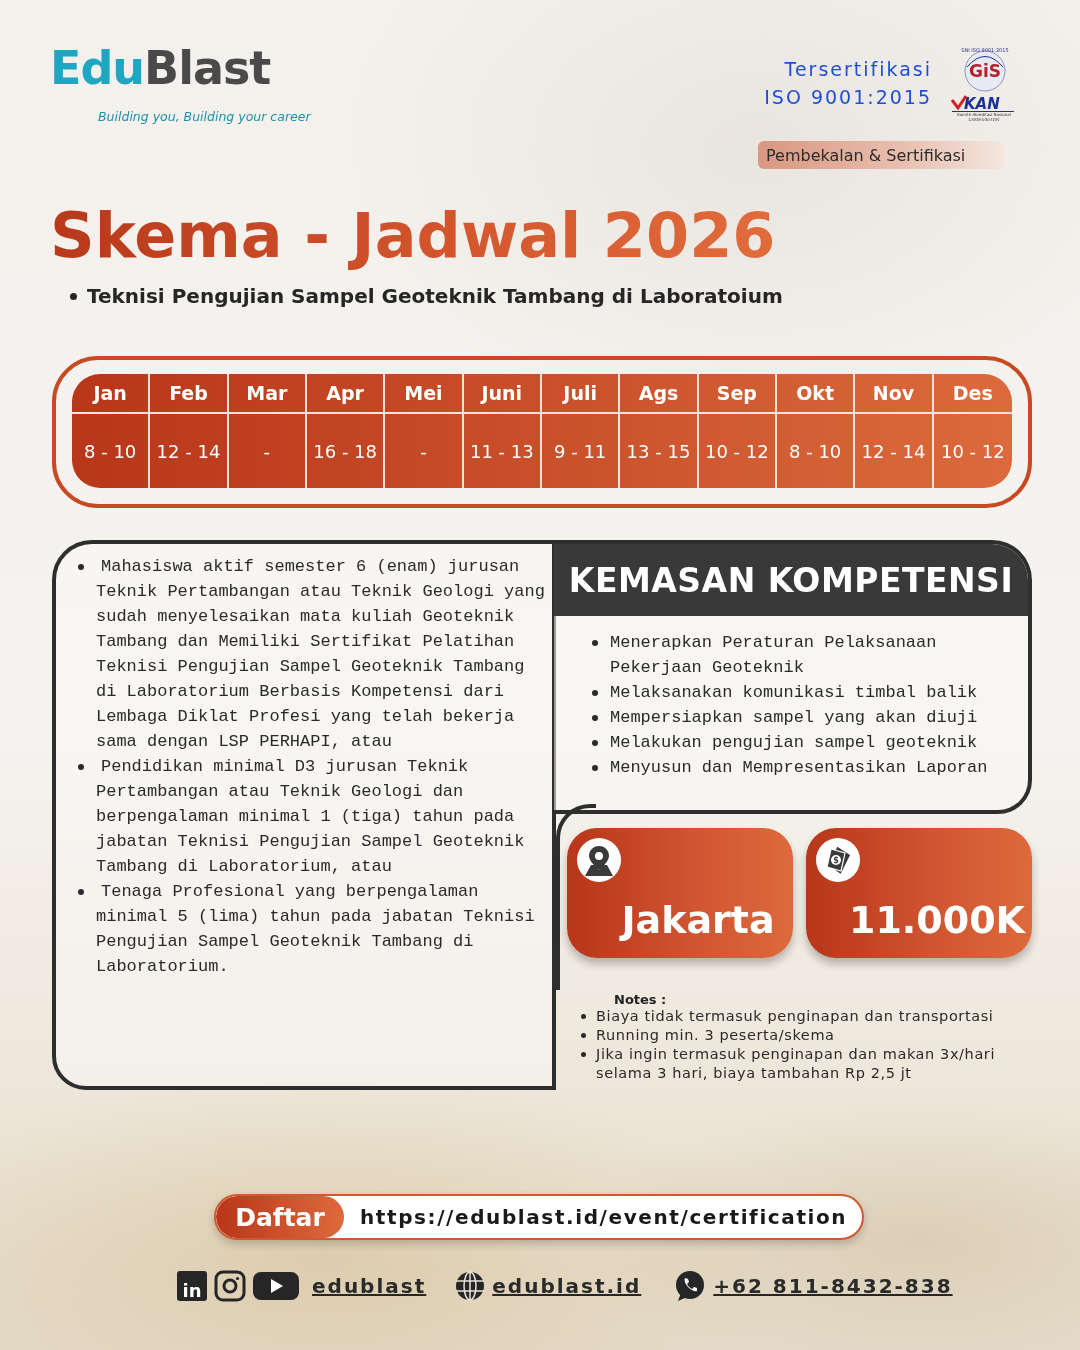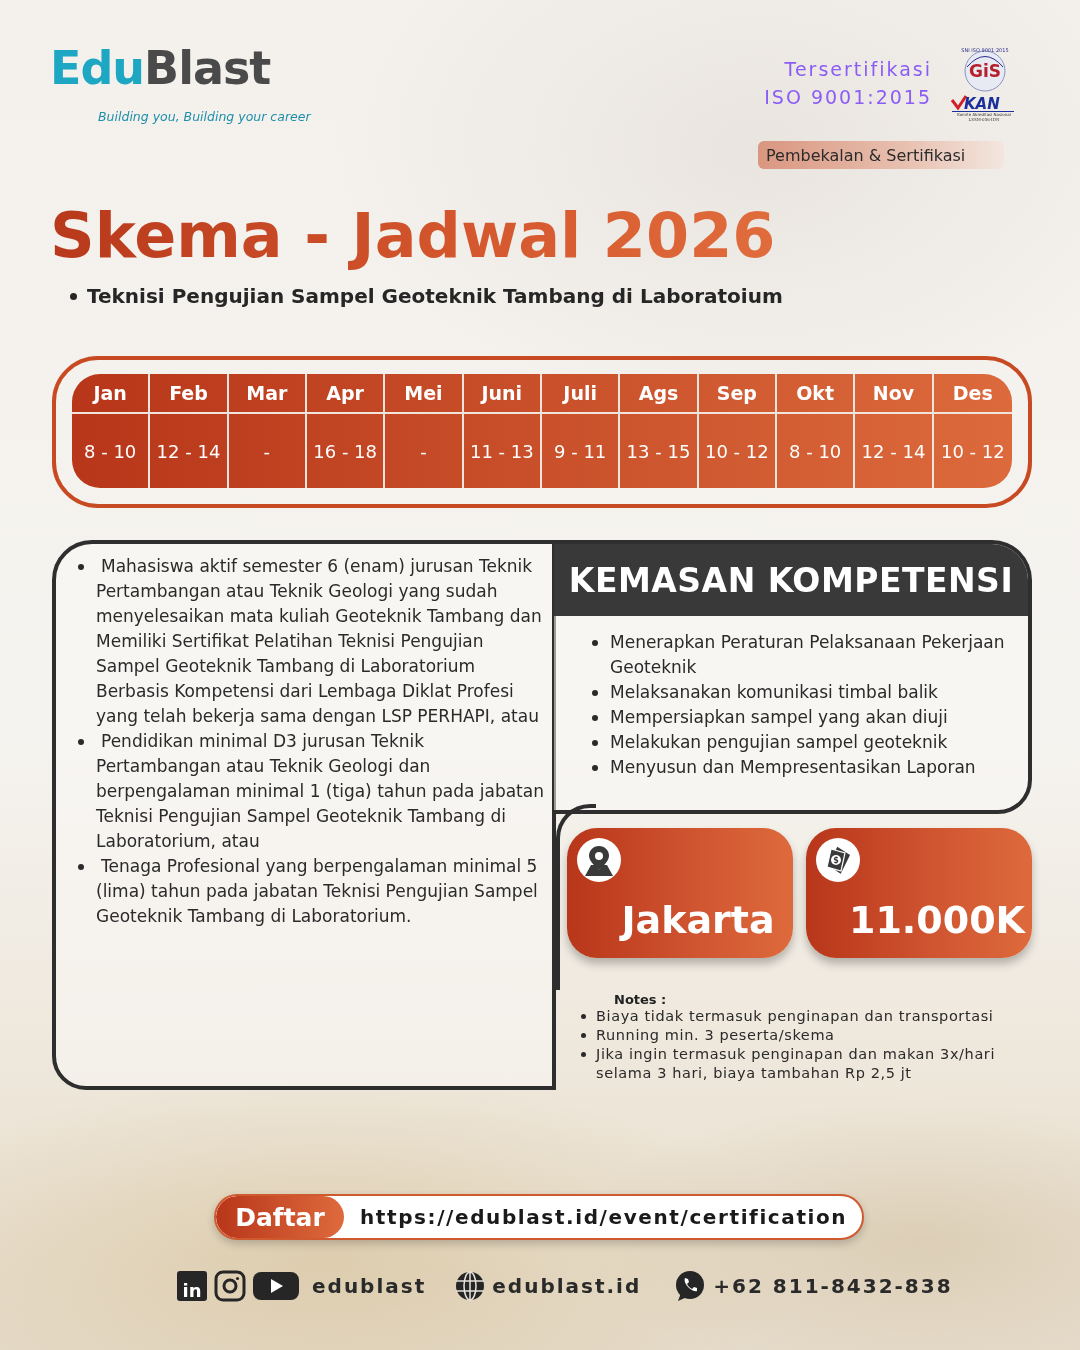--- a/index.html
+++ b/index.html
@@ -18,21 +18,21 @@
   .abs { position: absolute; }
 
   
   #logo { left: 50px; top: 48px; width: 260px; height: 62px; }
   #logo .word { position: absolute; left: 0; top: -6px; font-family: "DejaVu Sans", sans-serif; font-weight: bold; font-size: 46px; letter-spacing: -1px; line-height: 52px; }
   #logo .edu { color: #1da7c3; }
   #logo .blast { color: #4a4a4a; }
   #logo .tag { position: absolute; left: 48px; top: 45px; font-size: 12.5px; font-style: italic; color: #1e8fa9; white-space: nowrap; margin-top: 16px; }
 
   
-  #cert-text { left: 762px; top: 55px; width: 170px; text-align: right; font-family: "DejaVu Sans", sans-serif; font-size: 19px; letter-spacing: 2px; line-height: 28px; color: #8b5cf6; }
+  #cert-text { left: 762px; top: 55px; width: 170px; text-align: right; font-family: "DejaVu Sans", sans-serif; font-size: 19px; letter-spacing: 2px; line-height: 28px; color: #1d4ed8; }
   #gis-badge { left: 958px; top: 44px; width: 54px; height: 50px; }
   #kan-badge { left: 950px; top: 92px; width: 68px; height: 30px; }
   #pill-sertifikasi { left: 758px; top: 141px; width: 246px; height: 28px; border-radius: 6px;
     background: linear-gradient(90deg, #d99680 0%, #e8c0b0 60%, #f3e6df 100%);
     font-size: 16px; color: #2b2b2b; display: flex; align-items: center; padding-left: 8px; }
 
   
   #title { left: 50px; top: 196px; font-family: "DejaVu Sans", sans-serif; font-weight: bold; font-size: 62px; letter-spacing: 0px; line-height: 80px; white-space: nowrap;
     background: linear-gradient(90deg, #b8391b 0%, #d5582e 60%, #e06c3c 100%);
     -webkit-background-clip: text; background-clip: text; color: transparent; }
@@ -46,21 +46,21 @@
     display: grid; grid-template-columns: repeat(12, 1fr); grid-template-rows: 40px 74px; }
   .cell { display: flex; align-items: center; justify-content: center; color: #fff; border-right: 2px solid #f1e4dc; }
   .cell:nth-child(12n) { border-right: none; }
   .hdr { font-weight: bold; font-size: 19px; border-bottom: 2px solid #f1e4dc; }
   .val { font-size: 18px; }
 
   
   #persyaratan { left: 52px; top: 540px; width: 504px; height: 550px; border: 4px solid #2e2e2e; border-radius: 40px 0 0 34px; border-right: 4px solid #2e2e2e; background: rgba(250,248,245,0.55); overflow: hidden; }
   #persyaratan .head, #kemasan .head { height: 72px; background: #393939; color: #fff; font-weight: bold; font-size: 33px; display: flex; align-items: center; justify-content: center; letter-spacing: 0.5px; }
   #persyaratan ul { list-style: none; padding: 10px 6px 0 18px; }
-  #persyaratan li, #kemasan li { position: relative; padding-left: 22px; font-size: 17px; line-height: 25px; color: #2a2a2a; }
+  #persyaratan li, #kemasan li { position: relative; padding-left: 22px; font-size: 17px; line-height: 25px; color: #2a2a2a; font-family: Liberation Mono, monospace; }
   #persyaratan li::before, #kemasan li::before { content: ""; position: absolute; left: 4px; top: 10px; width: 6px; height: 6px; border-radius: 50%; background: #2a2a2a; }
   #persyaratan li span.t { padding-left: 5px; }
 
   #kemasan { left: 554px; top: 540px; width: 478px; height: 274px; border: 4px solid #2e2e2e; border-left: none; border-radius: 0 40px 34px 0; background: rgba(250,248,245,0.55); overflow: hidden; }
   #kemasan ul { list-style: none; padding: 14px 6px 0 34px; }
 
   #info-frame { left: 556px; top: 804px; width: 40px; height: 186px; border-left: 4px solid #2e2e2e; border-top: 4px solid #2e2e2e; border-radius: 34px 0 0 0; }
 
   .info-card { top: 828px; height: 130px; border-radius: 30px; background: linear-gradient(90deg, #b8361a 0%, #cf5430 55%, #de6a3c 100%);
     box-shadow: 0 6px 8px rgba(0,0,0,0.25); color: #fff; }
@@ -74,21 +74,21 @@
   #notes ul { list-style: none; padding-left: 8px; }
   #notes li { position: relative; padding-left: 18px; font-size: 14.5px; line-height: 19px; color: #2a2a2a; letter-spacing: 0.6px; }
   #notes li::before { content: ""; position: absolute; left: 3px; top: 7px; width: 5px; height: 5px; border-radius: 50%; background: #2a2a2a; }
 
   
   #daftar { left: 214px; top: 1194px; width: 650px; height: 46px; border-radius: 23px; background: #fff; border: 2px solid #d05a30; box-shadow: 0 4px 8px rgba(0,0,0,0.2); display: flex; align-items: center; overflow: hidden; }
   #daftar .lbl { height: 100%; width: 128px; background: linear-gradient(90deg, #b8361a, #de6a3c); border-radius: 23px; color: #fff; font-weight: bold; font-size: 25px; display: flex; align-items: center; justify-content: center; }
   #daftar .url { margin-left: 16px; font-size: 20px; letter-spacing: 1.6px; color: #1a1a1a; font-weight: bold; }
 
   
-  #socials { left: 176px; top: 1266px; height: 40px; display: flex; align-items: center; gap: 6px; color: #262626; }
+  #socials { left: 176px; top: 1266px; height: 40px; display: flex; align-items: center; gap: 6px; color: #262626; text-decoration: underline; }
   .soc { display: flex; align-items: center; justify-content: center; }
   .soc-text { font-size: 20px; font-weight: bold; letter-spacing: 2px; color: #2a2a2a; }
 </style>
 </head>
 <body>
 
 <div id="logo" class="abs">
   <div class="word">
     <span class="edu">Edu</span><span class="blast">Blast</span>
   </div>

